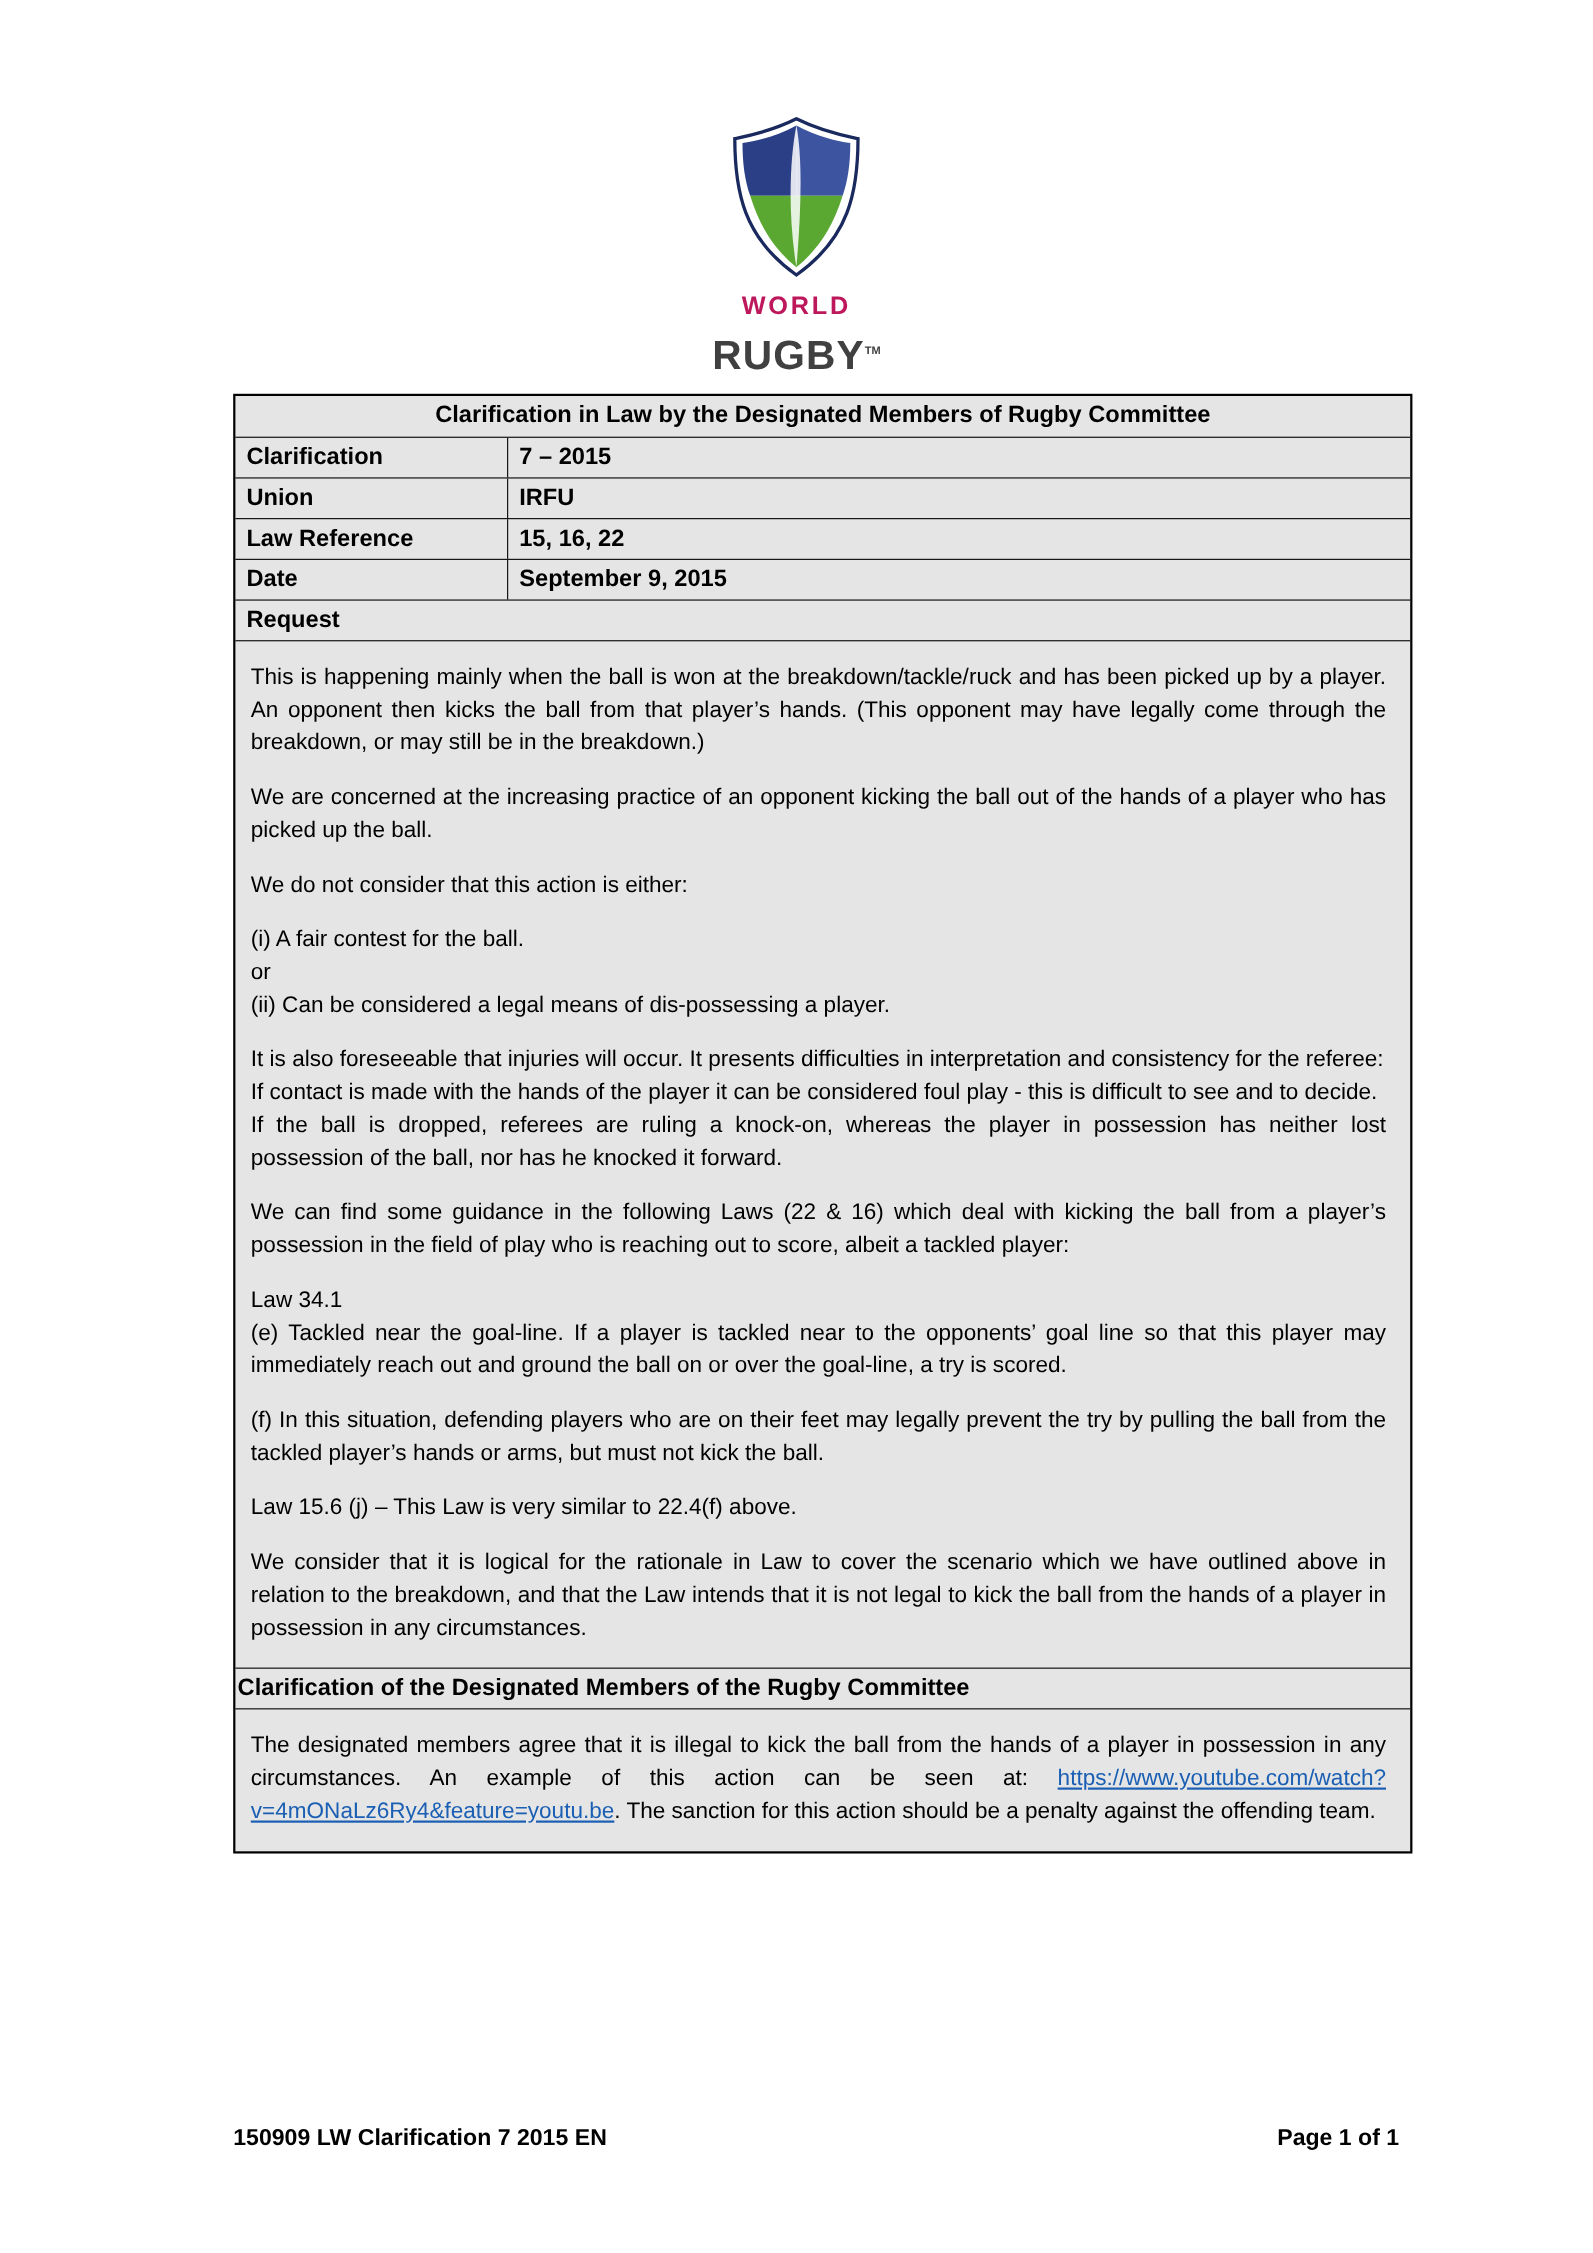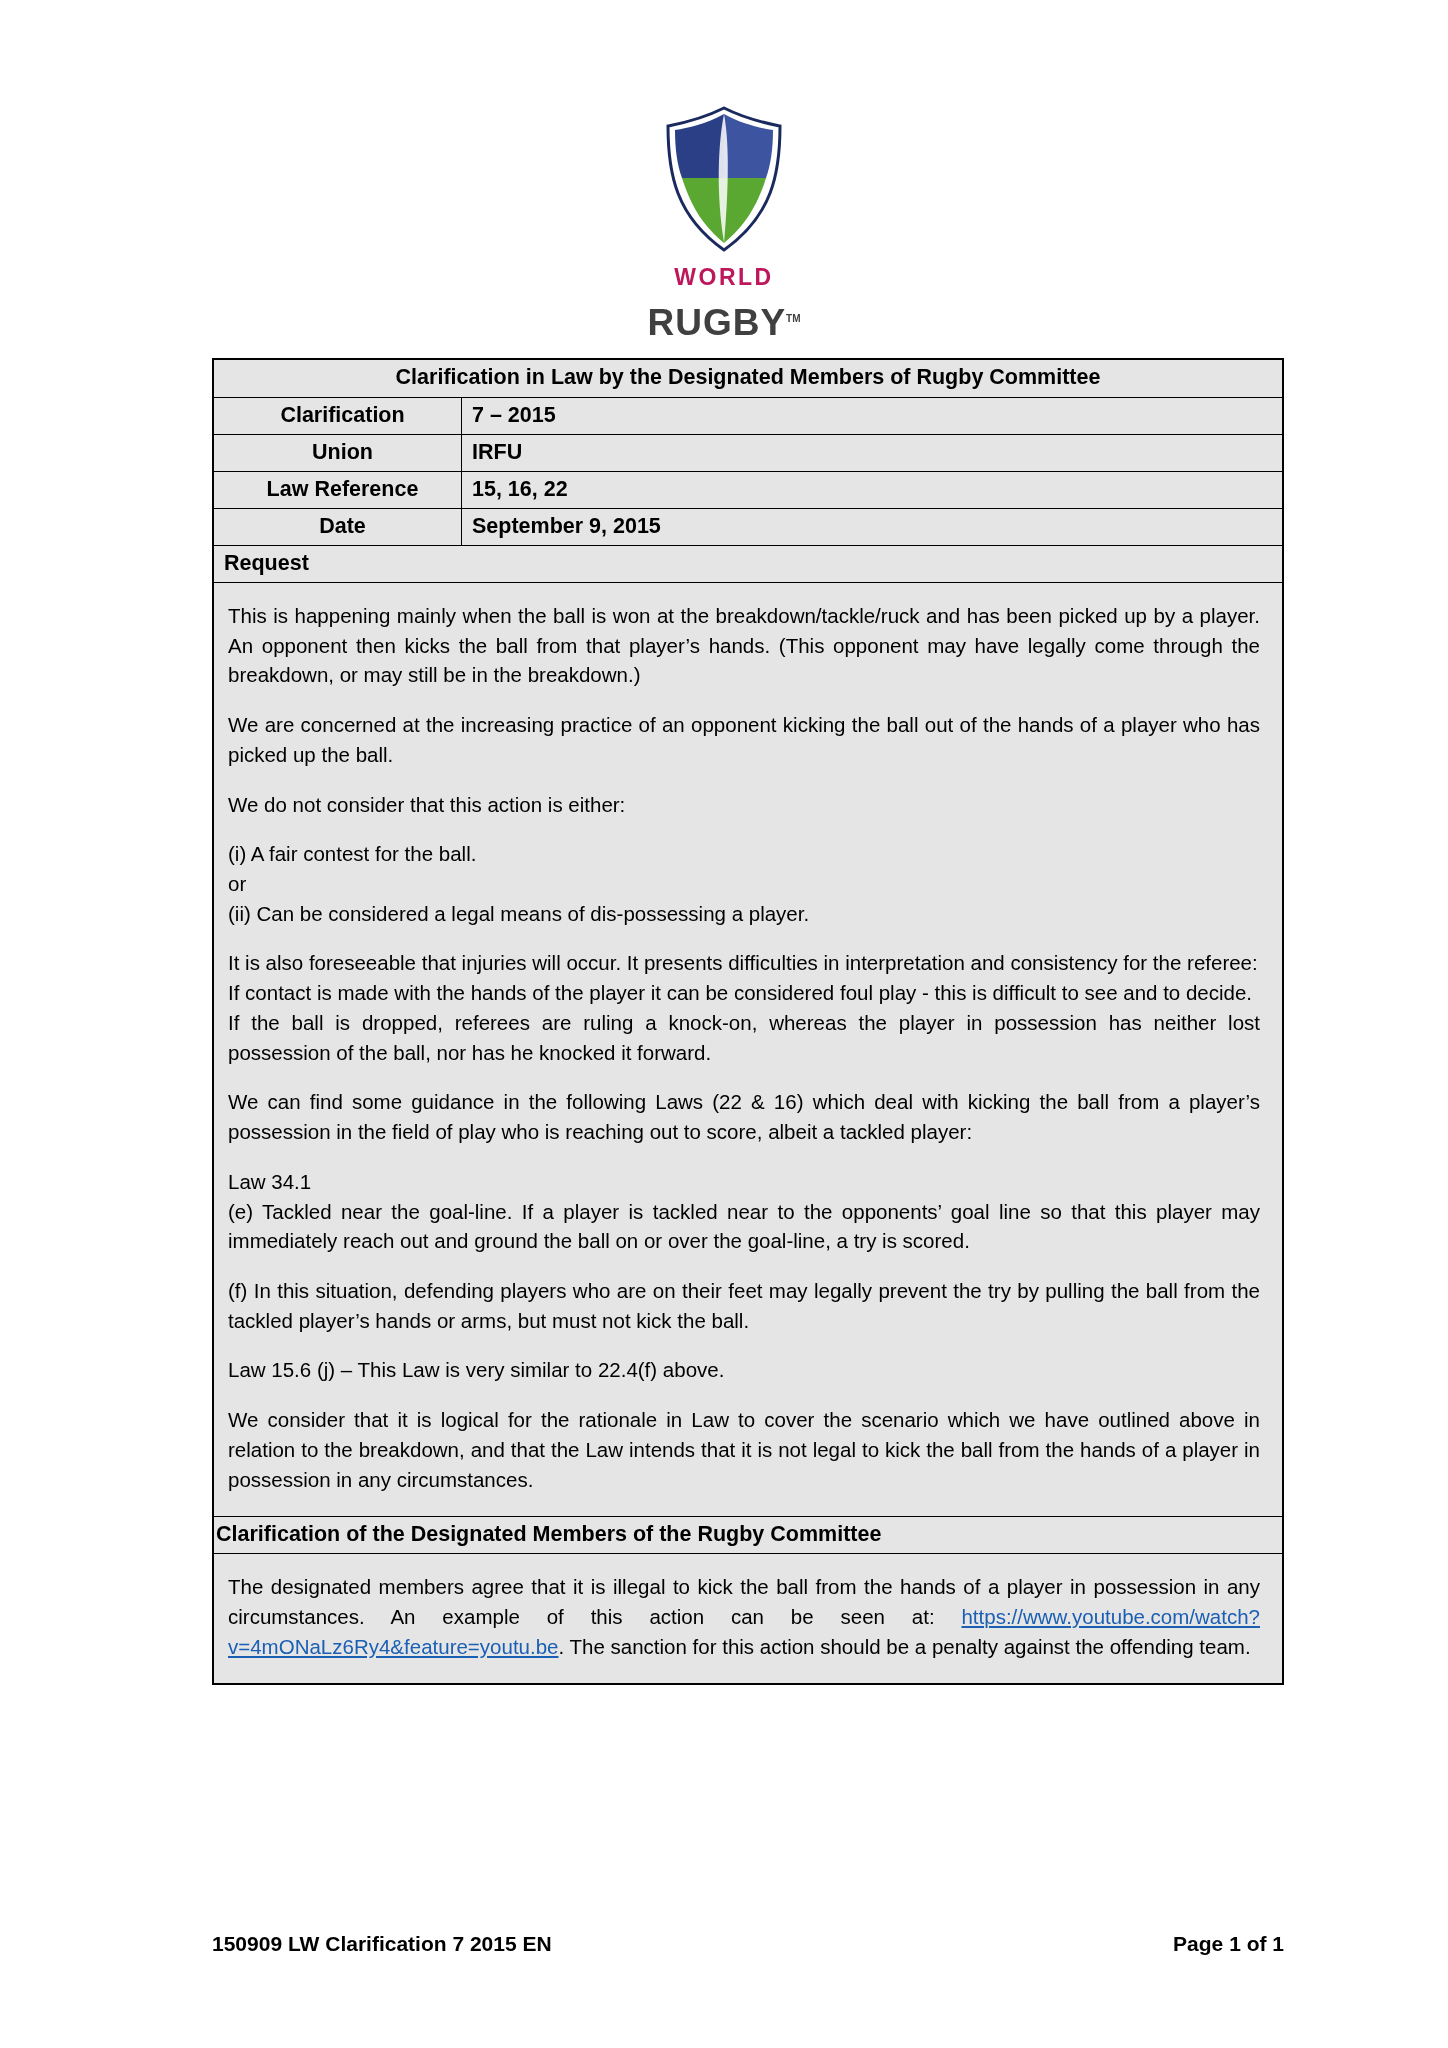--- a/index.html
+++ b/index.html
@@ -84,21 +84,20 @@
     font-size: 21.5px;
     text-align: center;
   }
   .cell-label {
     width: 248px;
     box-sizing: border-box;
     padding: 5px 0 6px 10px;
     font-weight: bold;
     font-size: 21.5px;
     border-right: 1.5px solid #000;
-    text-align: center;
   }
   .cell-value {
     flex: 1;
     box-sizing: border-box;
     padding: 5px 0 6px 10px;
     font-weight: bold;
     font-size: 21.5px;
   }
   .section-head {
     padding: 5px 0 6px 10px;
@@ -123,21 +122,21 @@
 
   a.link {
     color: #1a5fb4;
     text-decoration: underline;
   }
 
   
   .footer {
     position: absolute;
     left: 212px;
-    right: 164px;
+    right: 176px;
     top: 1932px;
     display: flex;
     justify-content: space-between;
     font-size: 21px;
     font-weight: bold;
   }
 </style>
 </head>
 <body>
 

